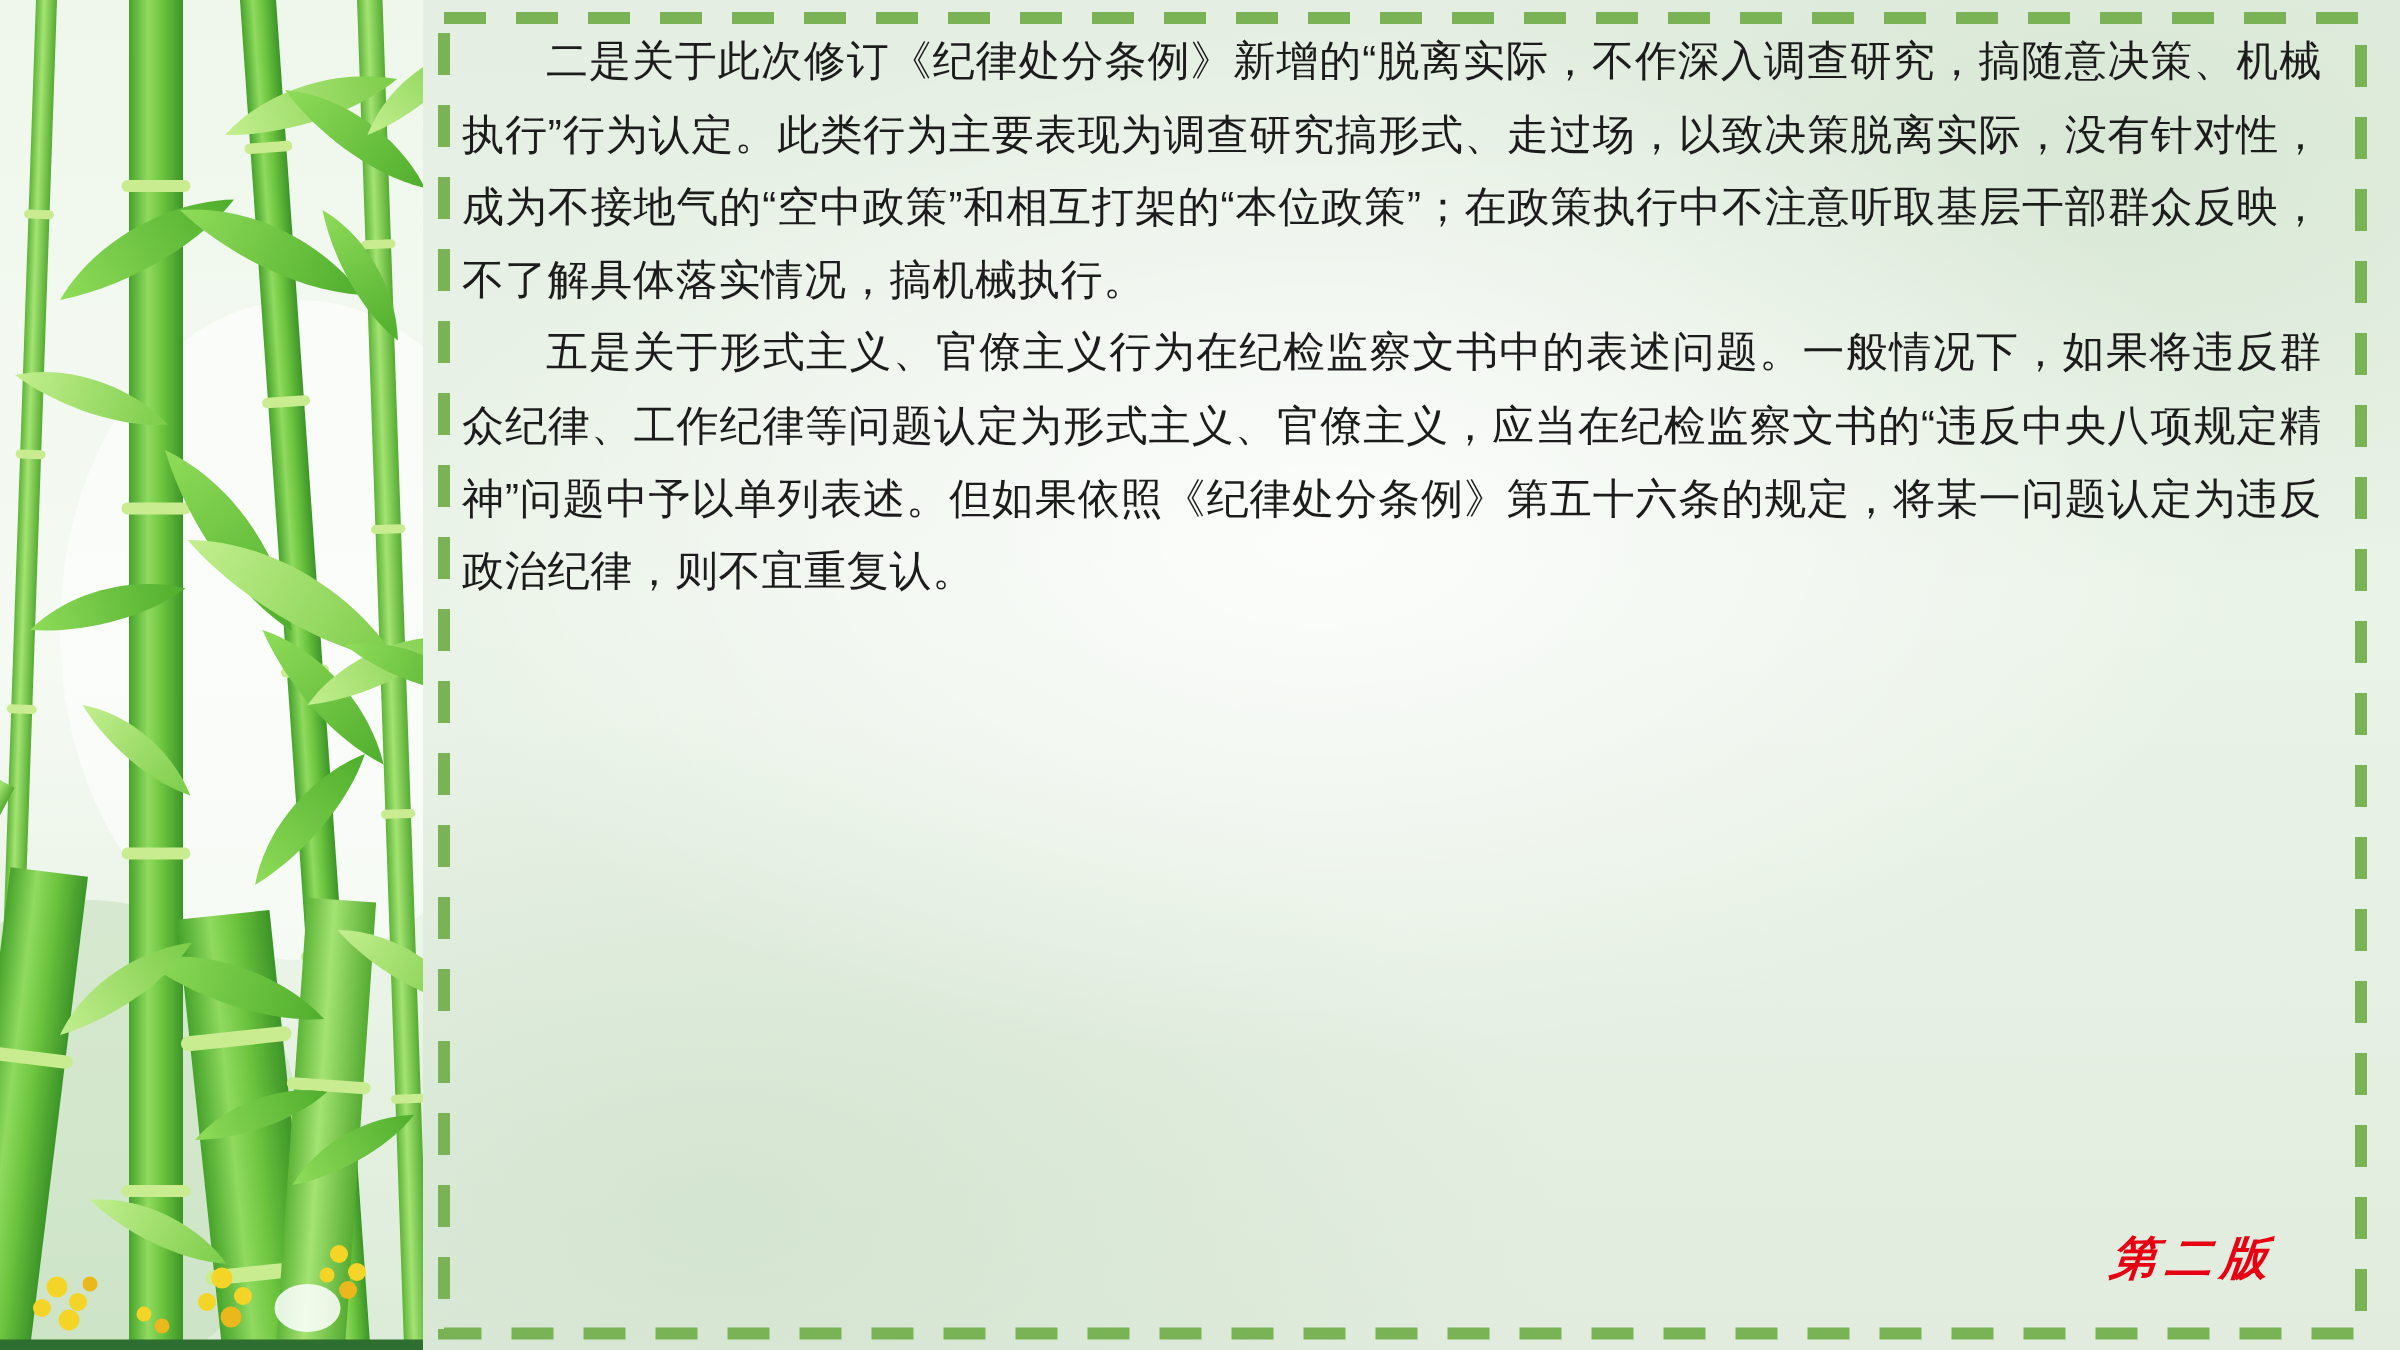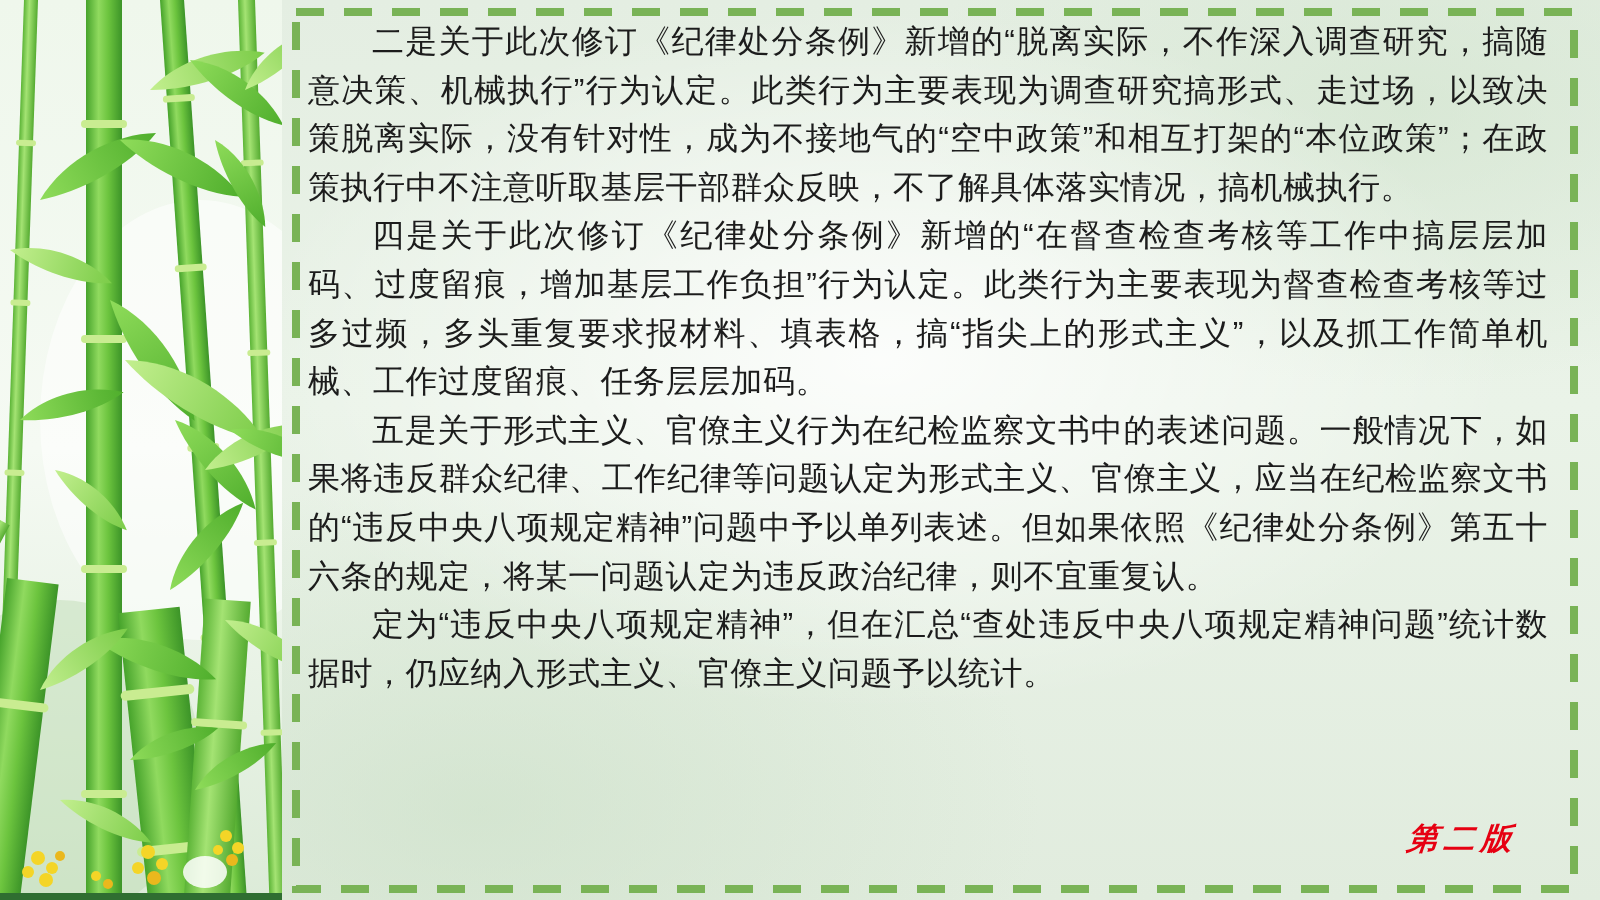--- a/index.html
+++ b/index.html
@@ -16,21 +16,21 @@
       linear-gradient(180deg,#e4eee2 0%,#eaf3e8 45%,#e1ecde 100%);
   }
   .bamboo-panel{
     position:absolute;left:0;top:0;width:282px;height:900px;
   }
   .border-layer{
     position:absolute;left:0;top:0;width:1600px;height:900px;pointer-events:none;
   }
   .text-block{
     position:absolute;left:308px;top:17px;width:1240px;
-    font-size:32px;line-height:48.6px;color:#1c1c1c;
+    font-size:28px;line-height:48.6px;color:#1c1c1c;
     text-align:justify;text-justify:inter-ideograph;
     letter-spacing:0.5px;
   }
   .para{margin:0;text-indent:2em;}
   .page-label{
     position:absolute;right:82px;bottom:40px;
     color:#e60012;
     font-family:"Liberation Serif","DejaVu Serif",serif;
     font-weight:bold;font-style:italic;
     font-size:31px;letter-spacing:6px;
@@ -173,20 +173,18 @@
       <rect x="0" y="893" width="282" height="7" fill="#2f6e31"></rect>
     </svg>
   </div>
 
   <svg class="border-layer" width="1600" height="900" viewBox="0 0 1600 900">
     <rect x="296" y="12" width="1278" height="877" fill="none" stroke="#79b356" stroke-width="8" stroke-dasharray="28 20"></rect>
   </svg>
 
   <div class="text-block">
     <p class="para">二是关于此次修订《纪律处分条例》新增的“脱离实际，不作深入调查研究，搞随意决策、机械执行”行为认定。此类行为主要表现为调查研究搞形式、走过场，以致决策脱离实际，没有针对性，成为不接地气的“空中政策”和相互打架的“本位政策”；在政策执行中不注意听取基层干部群众反映，不了解具体落实情况，搞机械执行。</p>
-    <p class="para">四是关于此次修订《纪律处分条例》新增的“在督查检查考核等工作中搞层层加码、过度留痕，增加基层工作负担”行为认定。此类行为主要表现为督查检查考核等过多过频，多头重复要求报材料、填表格，搞“指尖上的形式主义”，以及抓工作简单机械、工作过度留痕、任务层层加码。</p>
     <p class="para">五是关于形式主义、官僚主义行为在纪检监察文书中的表述问题。一般情况下，如果将违反群众纪律、工作纪律等问题认定为形式主义、官僚主义，应当在纪检监察文书的“违反中央八项规定精神”问题中予以单列表述。但如果依照《纪律处分条例》第五十六条的规定，将某一问题认定为违反政治纪律，则不宜重复认。</p>
-    <p class="para">定为“违反中央八项规定精神”，但在汇总“查处违反中央八项规定精神问题”统计数据时，仍应纳入形式主义、官僚主义问题予以统计。</p>
   </div>
 
   <div class="page-label">第二版</div>
 
 </div>
 
 </body></html>

